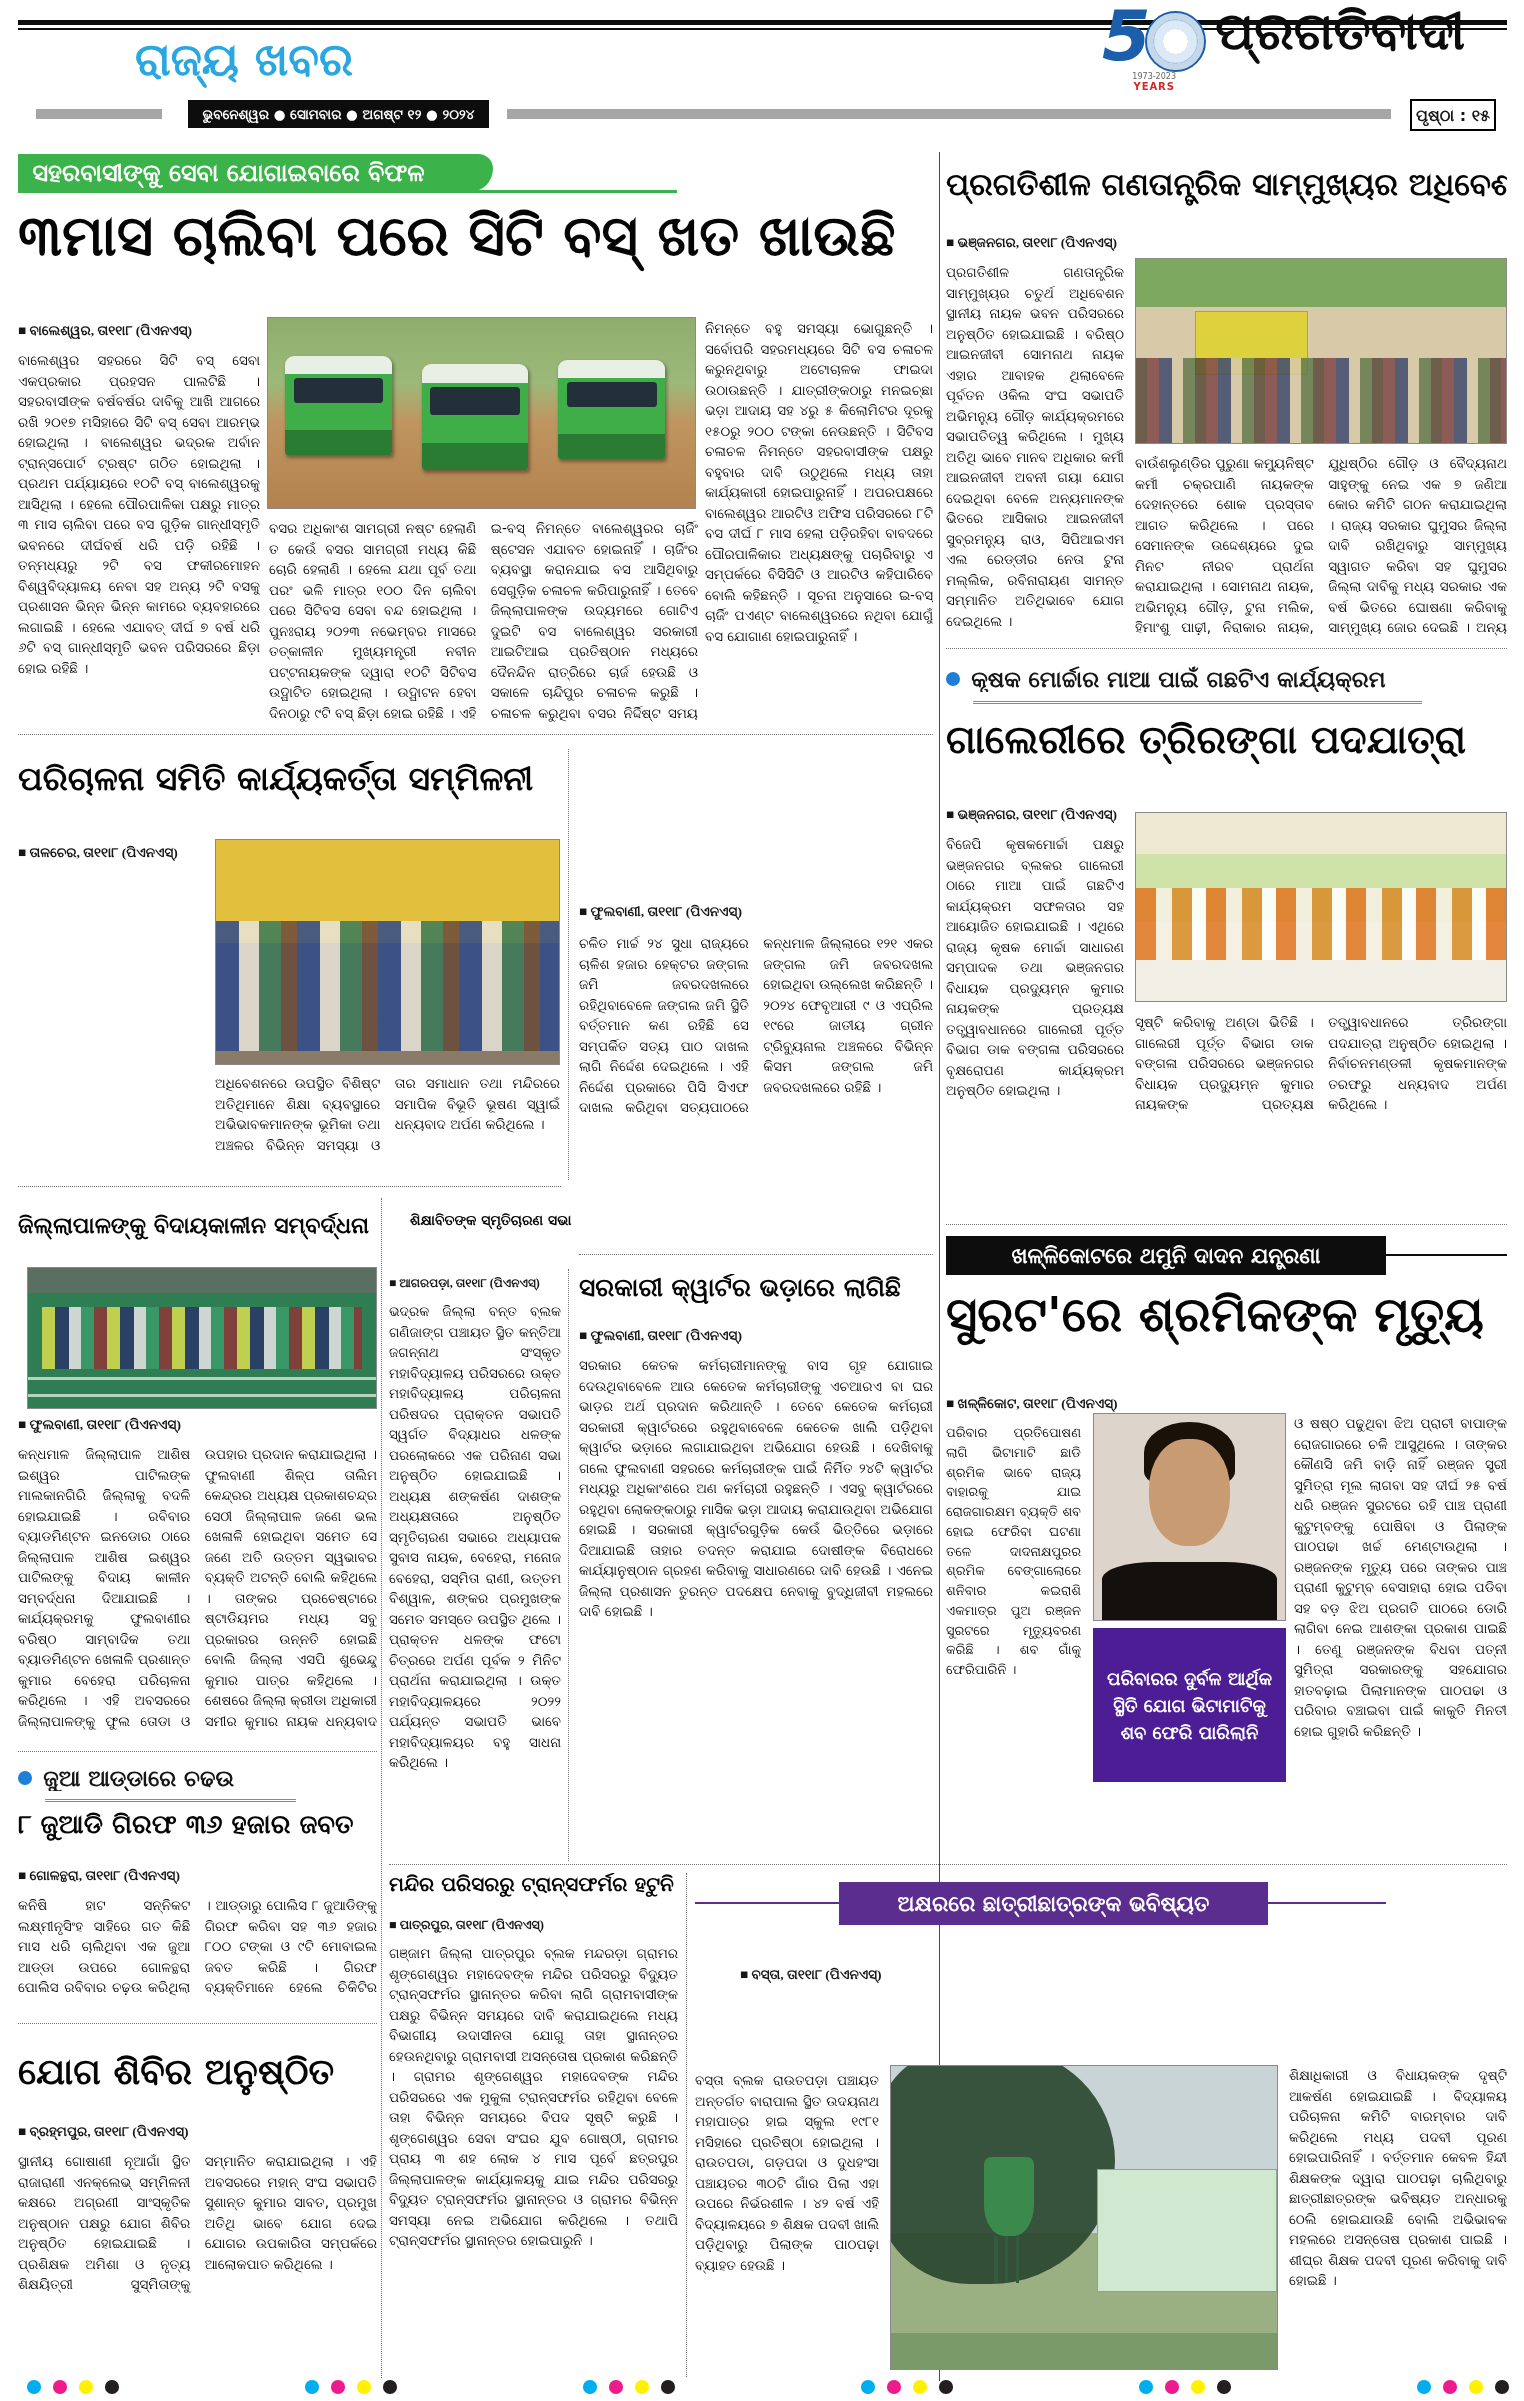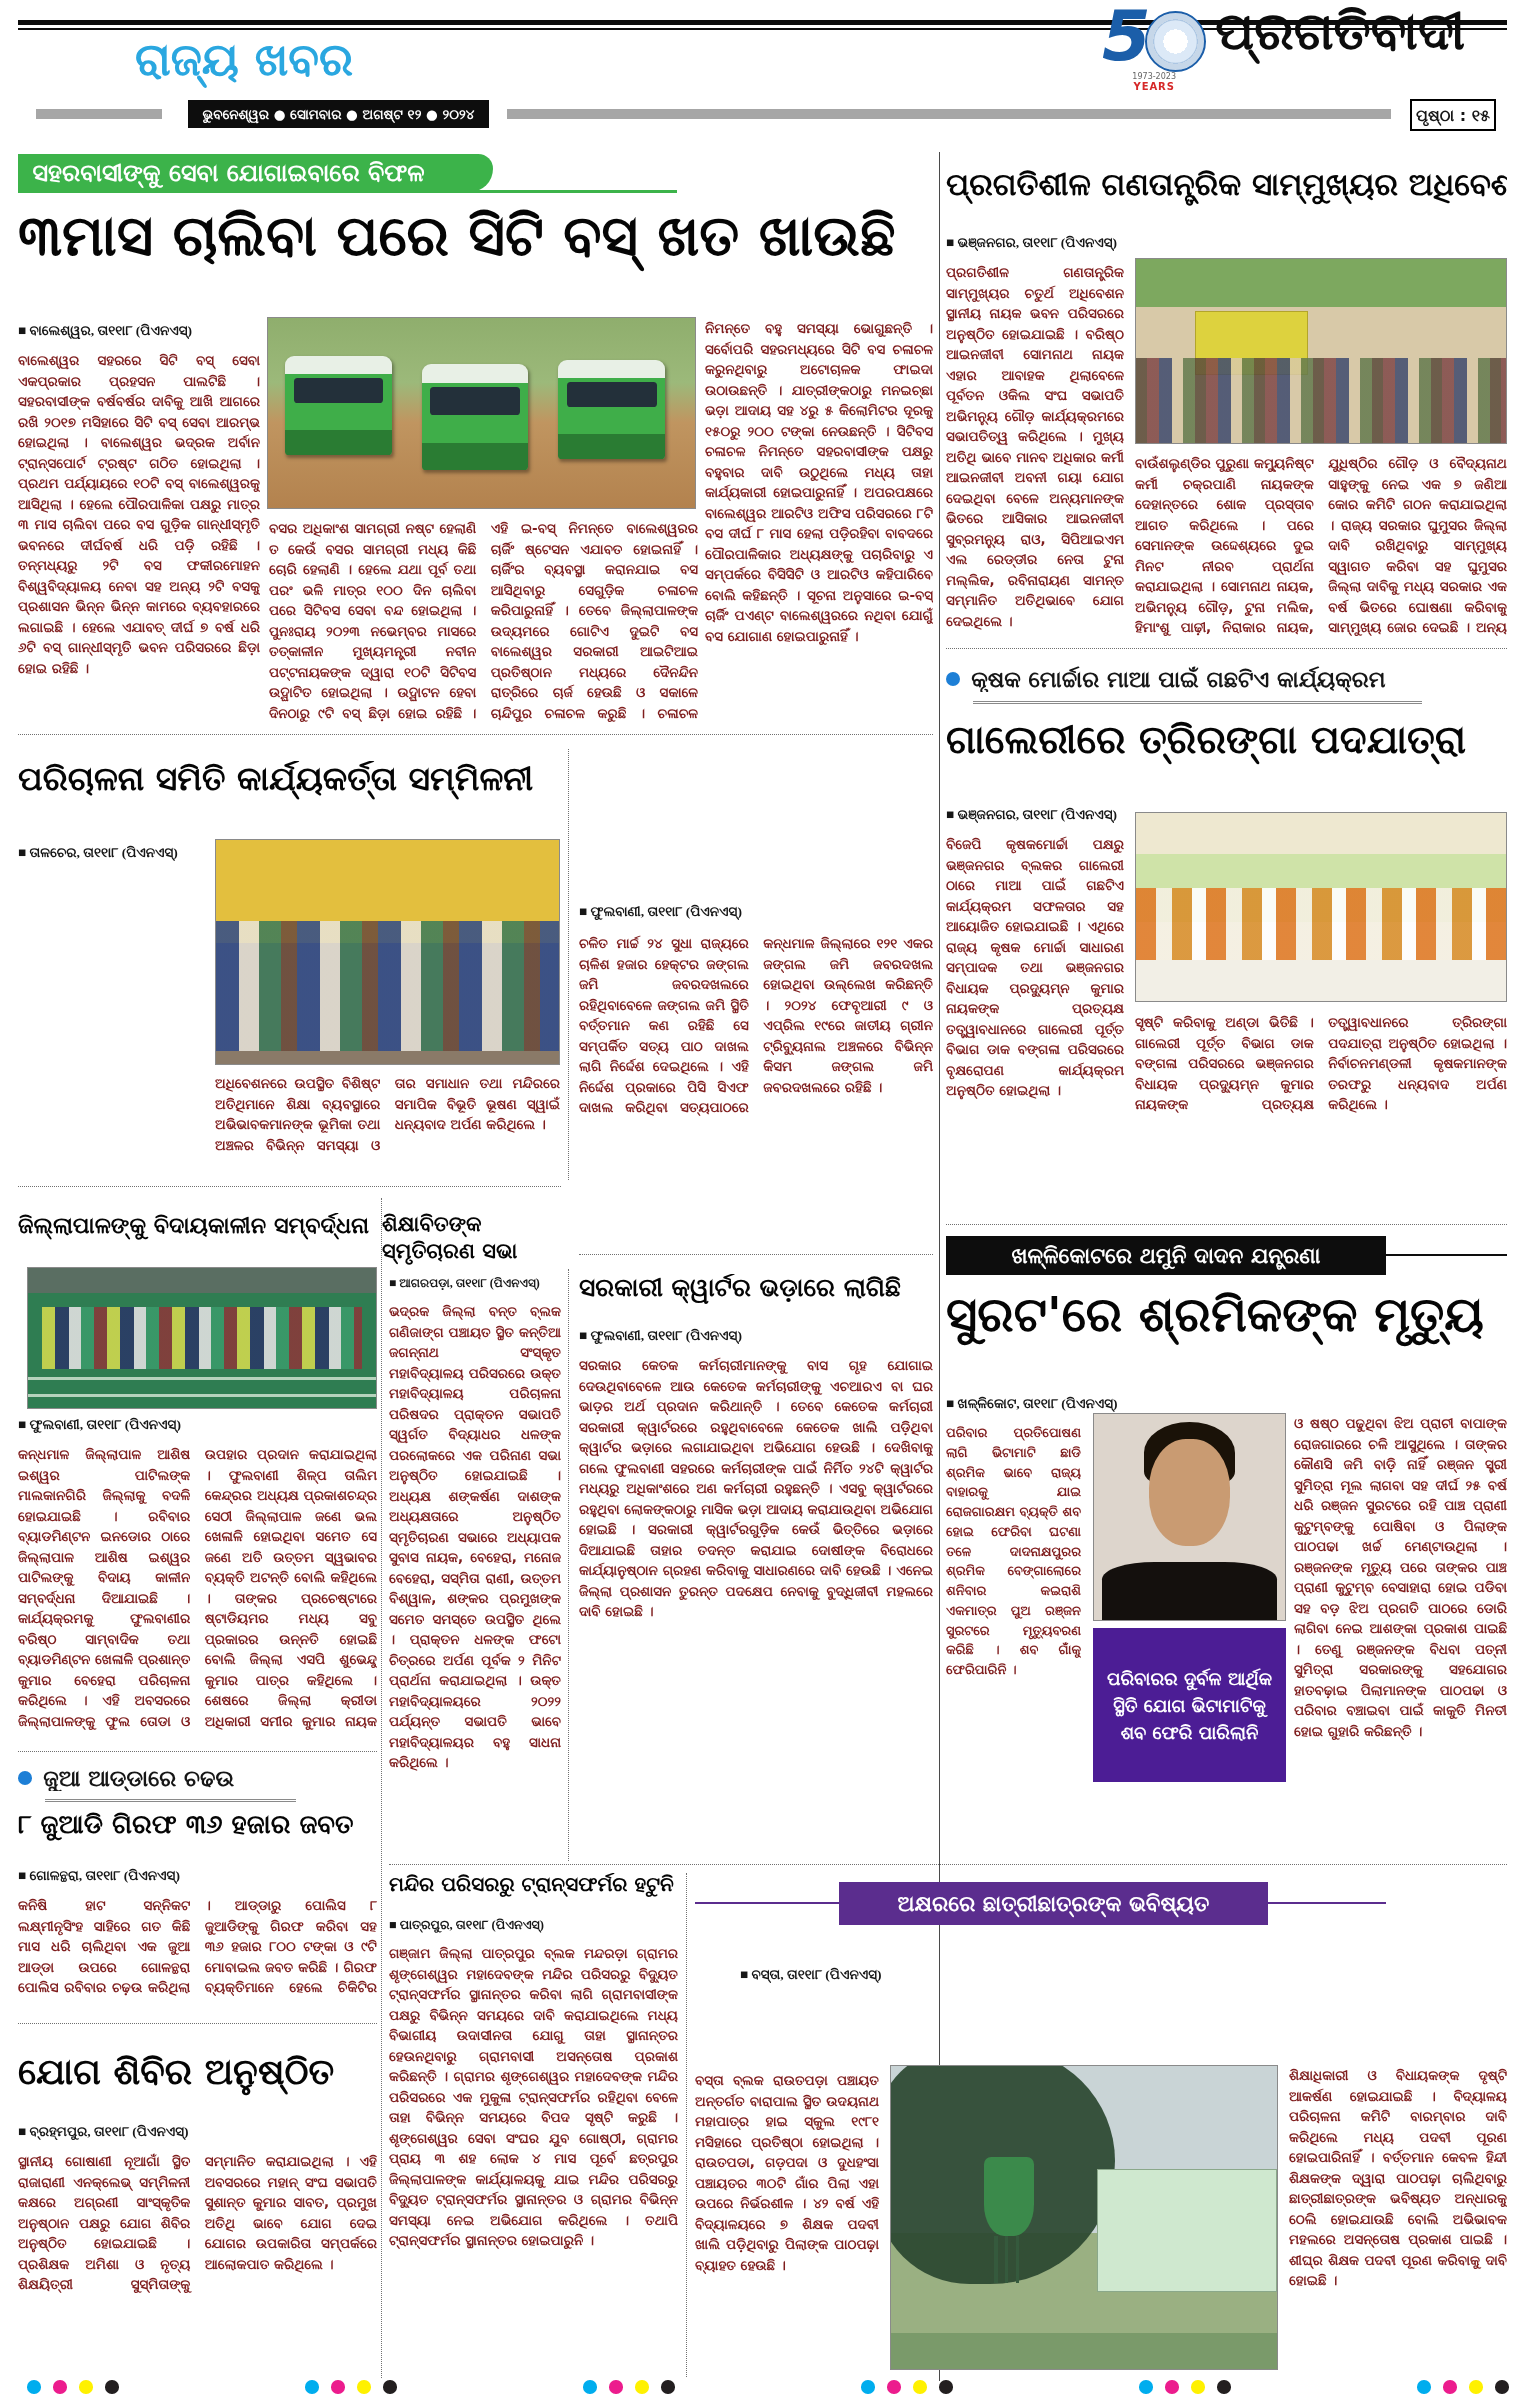--- a/index.html
+++ b/index.html
@@ -18,21 +18,21 @@
                box-shadow:inset 0 0 0 7.2px rgba(27,94,169,.25);}
   .mast-years{font-size:10px;font-weight:bold;color:#d62828;letter-spacing:0.9px;}
   .mast-range{font-size:8px;color:#666;}
   .mast-name{font-size:52px;font-weight:bold;color:#0c0c0c;line-height:1;margin-left:9px;white-space:nowrap;}
   .kicker-green{background:#3cb34a;color:#fff;font-weight:bold;font-size:24px;display:flex;align-items:center;
                 padding-left:14.4px;border-radius:0 21.5px 34px 0;white-space:nowrap;overflow:hidden;}
   .kicker-underline{background:#3cb34a;}
   .headline{font-weight:bold;color:#050505;overflow:hidden;line-height:1.12;}
   .nowrap{white-space:nowrap;}
   .byline{font-weight:bold;font-size:13.5px;white-space:nowrap;overflow:hidden;font-family:Liberation Serif, serif;}
-  .body-text{font-size:13.5px;line-height:1.52;text-align:justify;overflow:hidden;color:#7f1d1d;font-weight:bold;}
+  .body-text{font-size:13.5px;line-height:1.52;text-align:justify;overflow:hidden;color:#000000;}
   .cols2{column-count:2;column-gap:14.4px;}
   .dotted-h{border-top:1.8px dotted #707070;}
   .dotted-v{border-left:1.8px dotted #707070;}
   .solid-v{border-left:1.8px solid #4a4a4a;}
   .photo{border:0.9px solid #8a8a8a;overflow:hidden;position:absolute;box-sizing:border-box;}
   .bullet-kicker{display:flex;align-items:center;gap:10.8px;font-weight:bold;font-size:22.4px;white-space:nowrap;overflow:hidden;}
   .blue-dot{width:14.4px;height:14.4px;border-radius:50%;background:#1d7fd6;flex:0 0 auto;}
   .dbl-underline{border-top:1.8px solid #8a8a8a;border-bottom:1.8px solid #8a8a8a;height:2.7px;}
   .kicker-black{background:#0d0d0d;color:#fff;font-weight:bold;font-size:21.5px;display:flex;align-items:center;justify-content:center;white-space:nowrap;overflow:hidden;}
   .kicker-purple{background:#5b2d8e;color:#fff;font-weight:bold;font-size:21.5px;display:flex;align-items:center;justify-content:center;white-space:nowrap;overflow:hidden;}
@@ -154,21 +154,21 @@
   <div class="photo ph-court" style="left:27px;top:1267px;width:350px;height:142px;">
     <div class="court-line" style="top:78%;"></div>
     <div class="court-line" style="top:90%;"></div>
     <div class="court-row"></div>
   </div>
   <div class="abs byline" style="left:18px;top:1417px;width:215px;">■ ଫୁଲବାଣୀ, ତା୧୧ା୮ (ପିଏନଏସ୍)</div>
   <div class="abs body-text cols2" style="left:18px;top:1444px;width:359px;height:298px;">କନ୍ଧମାଳ ଜିଲ୍ଲାପାଳ ଆଶିଷ ଇଶ୍ୱର ପାଟିଲଙ୍କ ମାଲକାନଗିରି ଜିଲ୍ଲାକୁ ବଦଳି ହୋଇଯାଇଛି । ରବିବାର ବ୍ୟାଡମିଣ୍ଟନ ଇନଡୋର ଠାରେ ଜିଲ୍ଲାପାଳ ଆଶିଷ ଇଶ୍ୱର ପାଟିଲଙ୍କୁ ବିଦାୟ କାଳୀନ ସମ୍ବର୍ଦ୍ଧନା ଦିଆଯାଇଛି । କାର୍ଯ୍ୟକ୍ରମକୁ ଫୁଲବାଣୀର ବରିଷ୍ଠ ସାମ୍ବାଦିକ ତଥା ବ୍ୟାଡମିଣ୍ଟନ ଖେଳାଳି ପ୍ରଶାନ୍ତ କୁମାର ବେହେରା ପରିଚାଳନା କରିଥିଲେ । ଏହି ଅବସରରେ ଜିଲ୍ଲାପାଳଙ୍କୁ ଫୁଲ ତୋଡା ଓ ଉପହାର ପ୍ରଦାନ କରାଯାଇଥିଲା । ଫୁଲବାଣୀ ଶିଳ୍ପ ତାଲିମ କେନ୍ଦ୍ରର ଅଧ୍ୟକ୍ଷ ପ୍ରକାଶଚନ୍ଦ୍ର ସେଠୀ ଜିଲ୍ଲାପାଳ ଜଣେ ଭଲ ଖେଳାଳି ହୋଇଥିବା ସମେତ ସେ ଜଣେ ଅତି ଉତ୍ତମ ସ୍ୱଭାବର ବ୍ୟକ୍ତି ଅଟନ୍ତି ବୋଲି କହିଥିଲେ । ତାଙ୍କର ପ୍ରଚେଷ୍ଟାରେ ଷ୍ଟାଡିୟମର ମଧ୍ୟ ସବୁ ପ୍ରକାରର ଉନ୍ନତି ହୋଇଛି ବୋଲି ଜିଲ୍ଲା ଏସପି ଶୁଭେନ୍ଦୁ କୁମାର ପାତ୍ର କହିଥିଲେ । ଶେଷରେ ଜିଲ୍ଲା କ୍ରୀଡା ଅଧିକାରୀ ସମୀର କୁମାର ନାୟକ ଧନ୍ୟବାଦ ଅର୍ପଣ କରିଥିଲେ । ଏହି ଅବସରରେ ଫୁଲବଣୀର ବରିଷ୍ଠ ଖେଳାଳି ଅଶୋକ କୁମାର ପଟ୍ଟନାୟକ, ବିଏସଏଫର ଡେପୁଟି କମାଣ୍ଡେଣ୍ଟ ଗୋପାଳ ସିଂ ଉପସ୍ଥିତ ଥିଲେ । ଅନ୍ୟମାନଙ୍କ ମଧ୍ୟରେ ବ୍ୟାଡମିଣ୍ଟନ କୋର୍ଟ ଅସୀମ ନାୟକ, ରିଜର୍ଭ ପୋଲିସ ଆରଆଇ ବିରସିଂ ଶବର, ସବ୍ୟସାଚୀ ଦଲାଲ, ପ୍ରଶାନ୍ତ କୁମାର ମହାନ୍ତି, କାଳୀଚରଣ ନନ୍ଦ, ମିହିର କୁମାର ଡାକୁଆ, ପ୍ରସାଦ ସୋନୁ ଏବଂ ଶତାଧିକ ଖେଳାଳି ଯୋଗ ଦେଇଥିଲେ ।</div>
   <div class="abs dotted-h" style="left:18px;top:1751px;width:359px;"></div>
   <div class="abs dotted-v" style="left:381px;top:1198px;height:1180px;"></div>
 
-  <div class="abs headline" style="left:382px;top:1211px;width:172px;height:57px;font-size:21px;line-height:1.3;">ଶିକ୍ଷାବିତଙ୍କ ସ୍ମୃତିଚାରଣ ସଭା</div>
+  <div class="abs headline" style="left:410px;top:1211px;width:172px;height:57px;font-size:14px;line-height:1.3;">ଶିକ୍ଷାବିତଙ୍କ ସ୍ମୃତିଚାରଣ ସଭା</div>
   <div class="abs byline" style="left:389px;top:1276px;width:172px;font-size:12px;">■ ଆଗରପଡ଼ା, ତା୧୧ା୮ (ପିଏନଏସ୍)</div>
   <div class="abs body-text" style="left:389px;top:1301px;width:172px;height:554px;">ଭଦ୍ରକ ଜିଲ୍ଲା ବନ୍ତ ବ୍ଲକ ଗଣିଜାଙ୍ଗ ପଞ୍ଚାୟତ ସ୍ଥିତ କନ୍ତିଆ ଜଗନ୍ନାଥ ସଂସ୍କୃତ ମହାବିଦ୍ୟାଳୟ ପରିସରରେ ଉକ୍ତ ମହାବିଦ୍ୟାଳୟ ପରିଚାଳନା ପରିଷଦର ପ୍ରାକ୍ତନ ସଭାପତି ସ୍ୱର୍ଗତ ବିଦ୍ୟାଧର ଧଳଙ୍କ ପରଲୋକରେ ଏକ ପରିନାଣ ସଭା ଅନୁଷ୍ଠିତ ହୋଇଯାଇଛି । ଅଧ୍ୟକ୍ଷ ଶଙ୍କର୍ଷଣ ଦାଶଙ୍କ ଅଧ୍ୟକ୍ଷତାରେ ଅନୁଷ୍ଠିତ ସ୍ମୃତିଚାରଣ ସଭାରେ ଅଧ୍ୟାପକ ସୁବାସ ନାୟକ, ବେହେରା, ମନୋଜ ବେହେରା, ସସ୍ମିତା ରାଣୀ, ଉତ୍ତମ ବିଶ୍ୱାଳ, ଶଙ୍କର ପ୍ରମୁଖଙ୍କ ସମେତ ସମସ୍ତେ ଉପସ୍ଥିତ ଥିଲେ । ପ୍ରାକ୍ତନ ଧଳଙ୍କ ଫଟୋ ଚିତ୍ରରେ ଅର୍ପଣ ପୂର୍ବକ ୨ ମିନିଟ ପ୍ରାର୍ଥନା କରାଯାଇଥିଲା । ଉକ୍ତ ମହାବିଦ୍ୟାଳୟରେ ୨୦୨୨ ପର୍ଯ୍ୟନ୍ତ ସଭାପତି ଭାବେ ମହାବିଦ୍ୟାଳୟର ବହୁ ସାଧନା କରିଥିଲେ ।</div>
   <div class="abs dotted-v" style="left:568px;top:1269px;height:592px;"></div>
 
   <div class="abs headline nowrap" style="left:579px;top:1274px;width:354px;height:45px;font-size:25px;">ସରକାରୀ କ୍ୱାର୍ଟର ଭଡ଼ାରେ ଲାଗିଛି</div>
   <div class="abs byline" style="left:579px;top:1328px;width:215px;">■ ଫୁଲବାଣୀ, ତା୧୧ା୮ (ପିଏନଏସ୍)</div>
   <div class="abs body-text" style="left:579px;top:1355px;width:354px;height:502px;">ସରକାର କେତକ କର୍ମଚାରୀମାନଙ୍କୁ ବାସ ଗୃହ ଯୋଗାଇ ଦେଉଥିବାବେଳେ ଆଉ କେତେକ କର୍ମଚାରୀଙ୍କୁ ଏଚଆରଏ ବା ଘର ଭାଡ଼ର ଅର୍ଥ ପ୍ରଦାନ କରିଥାନ୍ତି । ତେବେ କେତେକ କର୍ମଚାରୀ ସରକାରୀ କ୍ୱାର୍ଟରରେ ରହୁଥିବାବେଳେ କେତେକ ଖାଲି ପଡ଼ିଥିବା କ୍ୱାର୍ଟର ଭଡ଼ାରେ ଲଗାଯାଇଥିବା ଅଭିଯୋଗ ହେଉଛି । ଦେଖିବାକୁ ଗଲେ ଫୁଲବାଣୀ ସହରରେ କର୍ମଚାରୀଙ୍କ ପାଇଁ ନିର୍ମିତ ୨୪ଟି କ୍ୱାର୍ଟର ମଧ୍ୟରୁ ଅଧିକାଂଶରେ ଅଣ କର୍ମଚାରୀ ରହୁଛନ୍ତି । ଏସବୁ କ୍ୱାର୍ଟରରେ ରହୁଥିବା ଲୋକଙ୍କଠାରୁ ମାସିକ ଭଡ଼ା ଆଦାୟ କରାଯାଉଥିବା ଅଭିଯୋଗ ହୋଇଛି । ସରକାରୀ କ୍ୱାର୍ଟରଗୁଡ଼ିକ କେଉଁ ଭିତ୍ତିରେ ଭଡ଼ାରେ ଦିଆଯାଇଛି ତାହାର ତଦନ୍ତ କରାଯାଇ ଦୋଷୀଙ୍କ ବିରୋଧରେ କାର୍ଯ୍ୟାନୁଷ୍ଠାନ ଗ୍ରହଣ କରିବାକୁ ସାଧାରଣରେ ଦାବି ହେଉଛି । ଏନେଇ ଜିଲ୍ଲା ପ୍ରଶାସନ ତୁରନ୍ତ ପଦକ୍ଷେପ ନେବାକୁ ବୁଦ୍ଧିଜୀବୀ ମହଲରେ ଦାବି ହୋଇଛି ।</div>
 
   <div class="abs kicker-black" style="left:946px;top:1236px;width:440px;height:39px;">ଖଳ୍ଳିକୋଟରେ ଥମୁନି ଦାଦନ ଯନ୍ତ୍ରଣା</div>
   <div class="abs rule-black" style="left:1386px;top:1254px;width:121px;height:1.8px;"></div>

